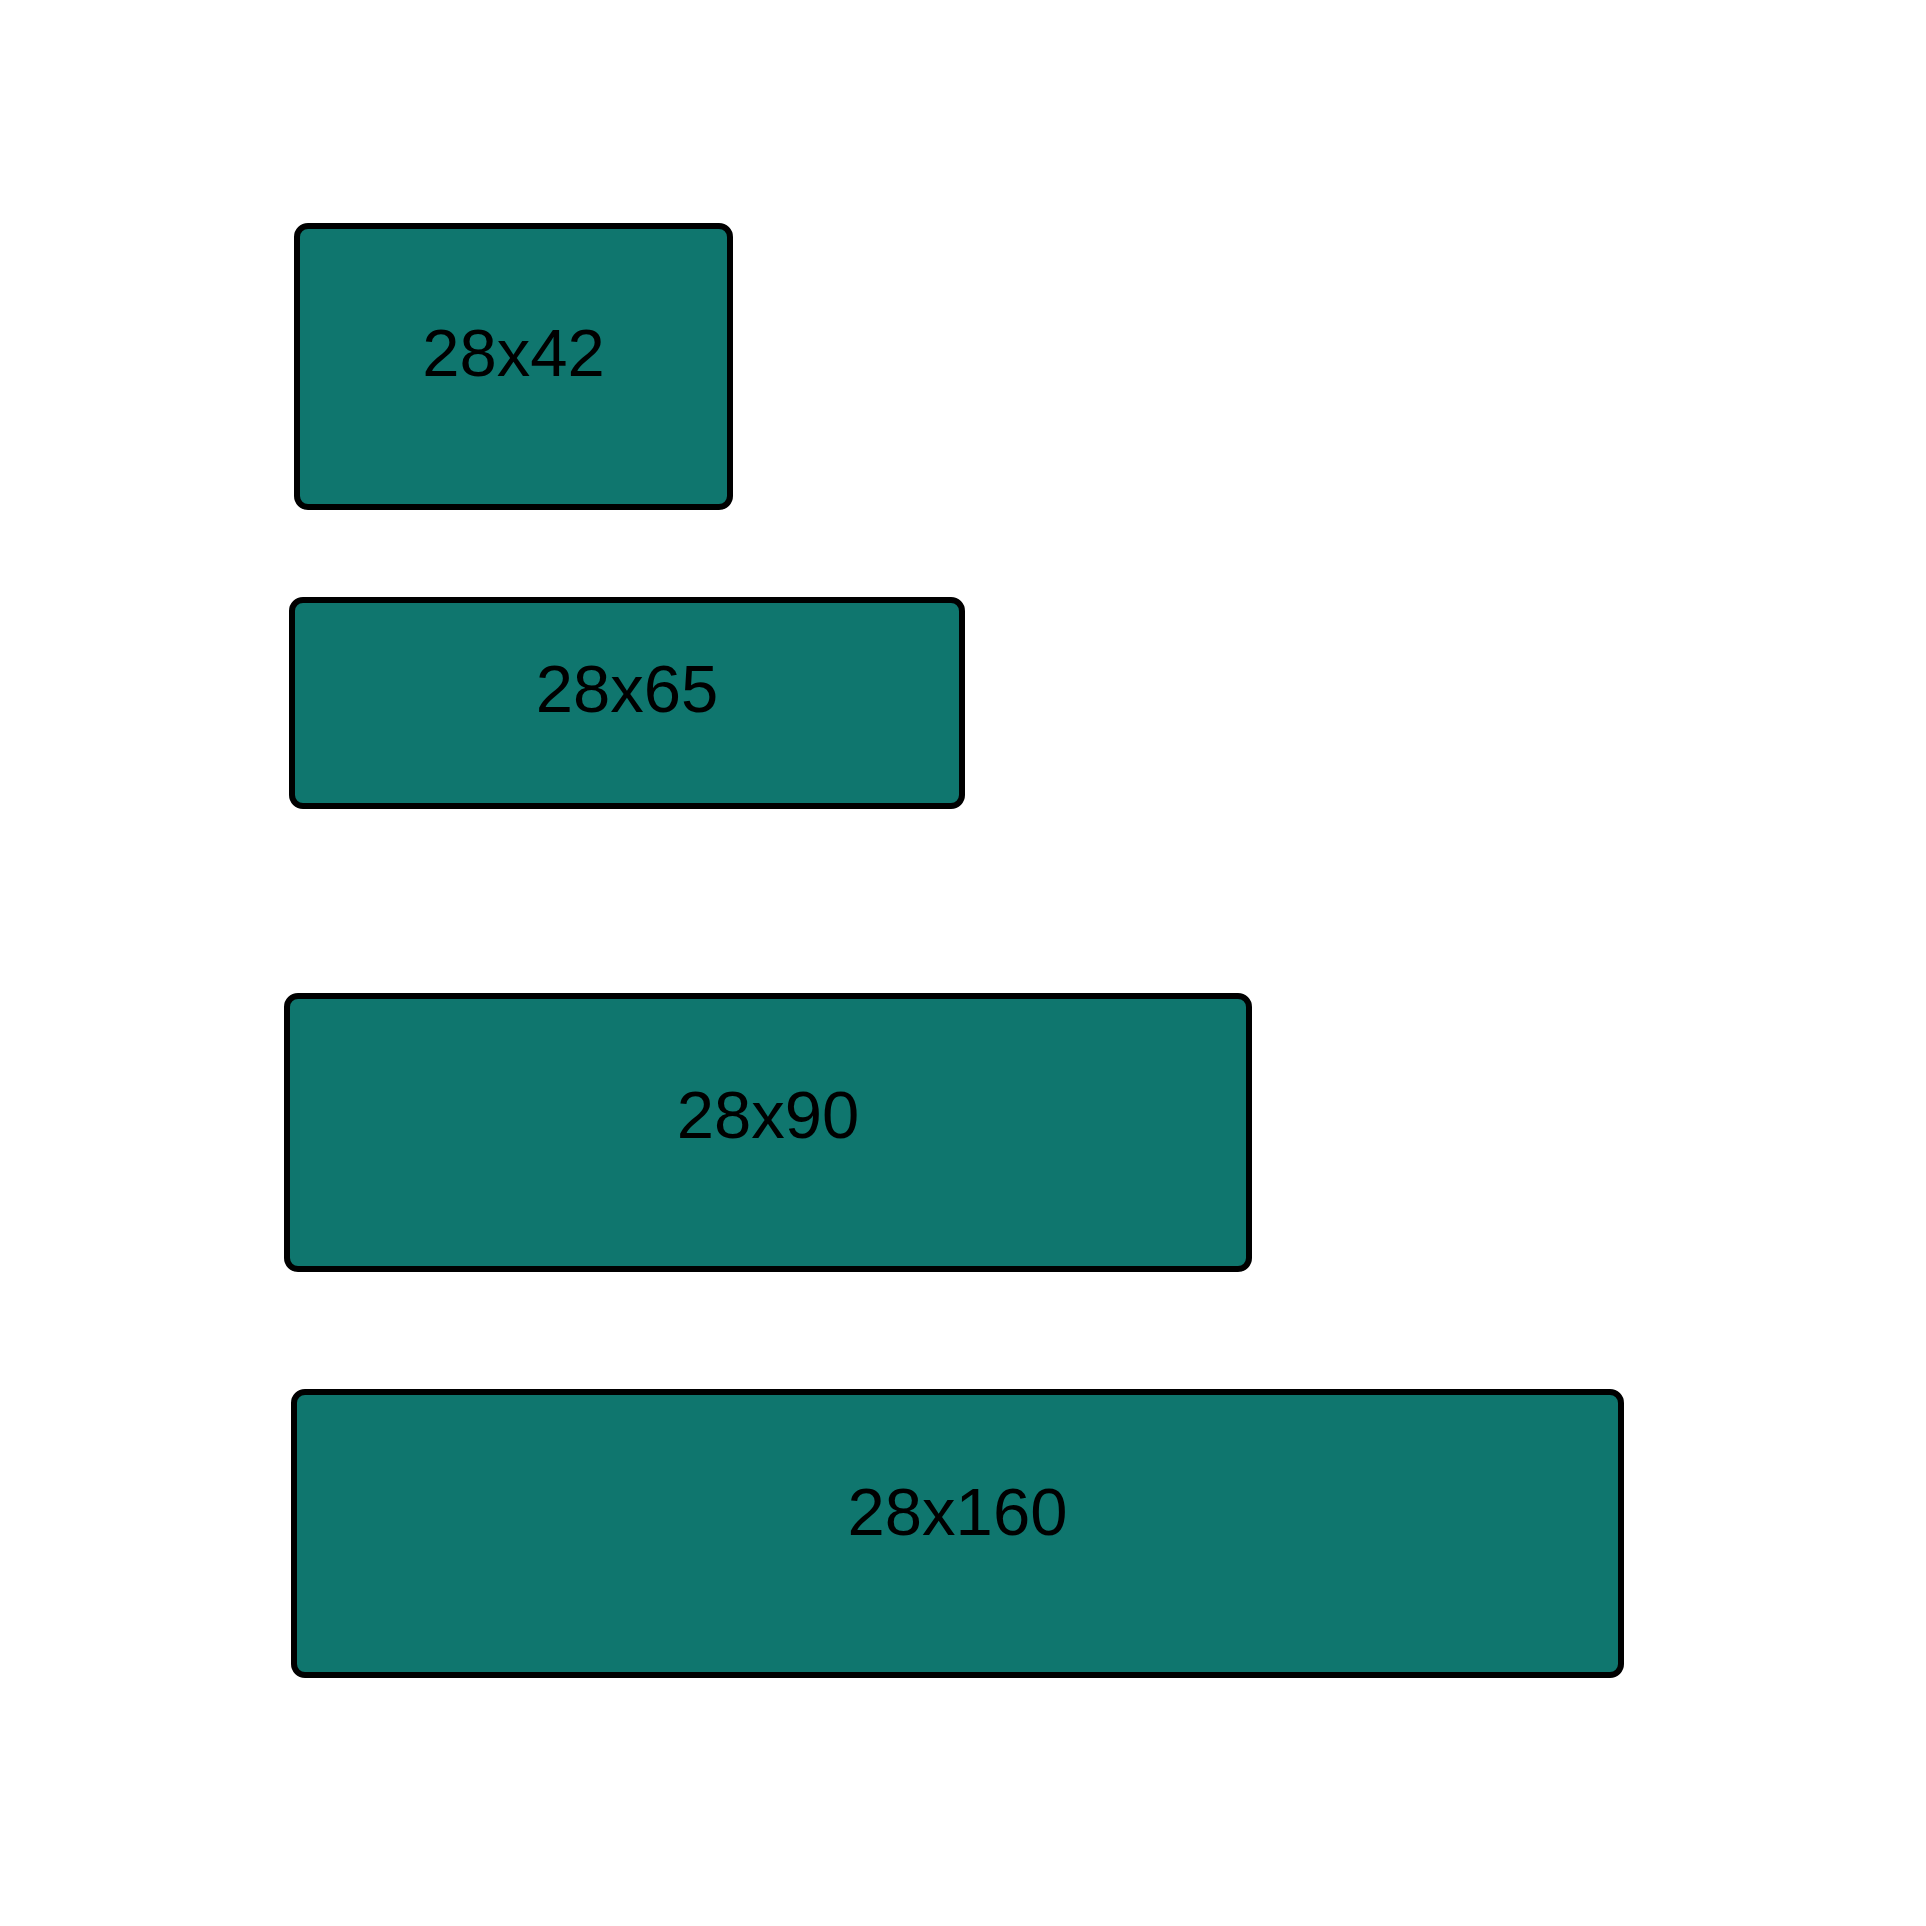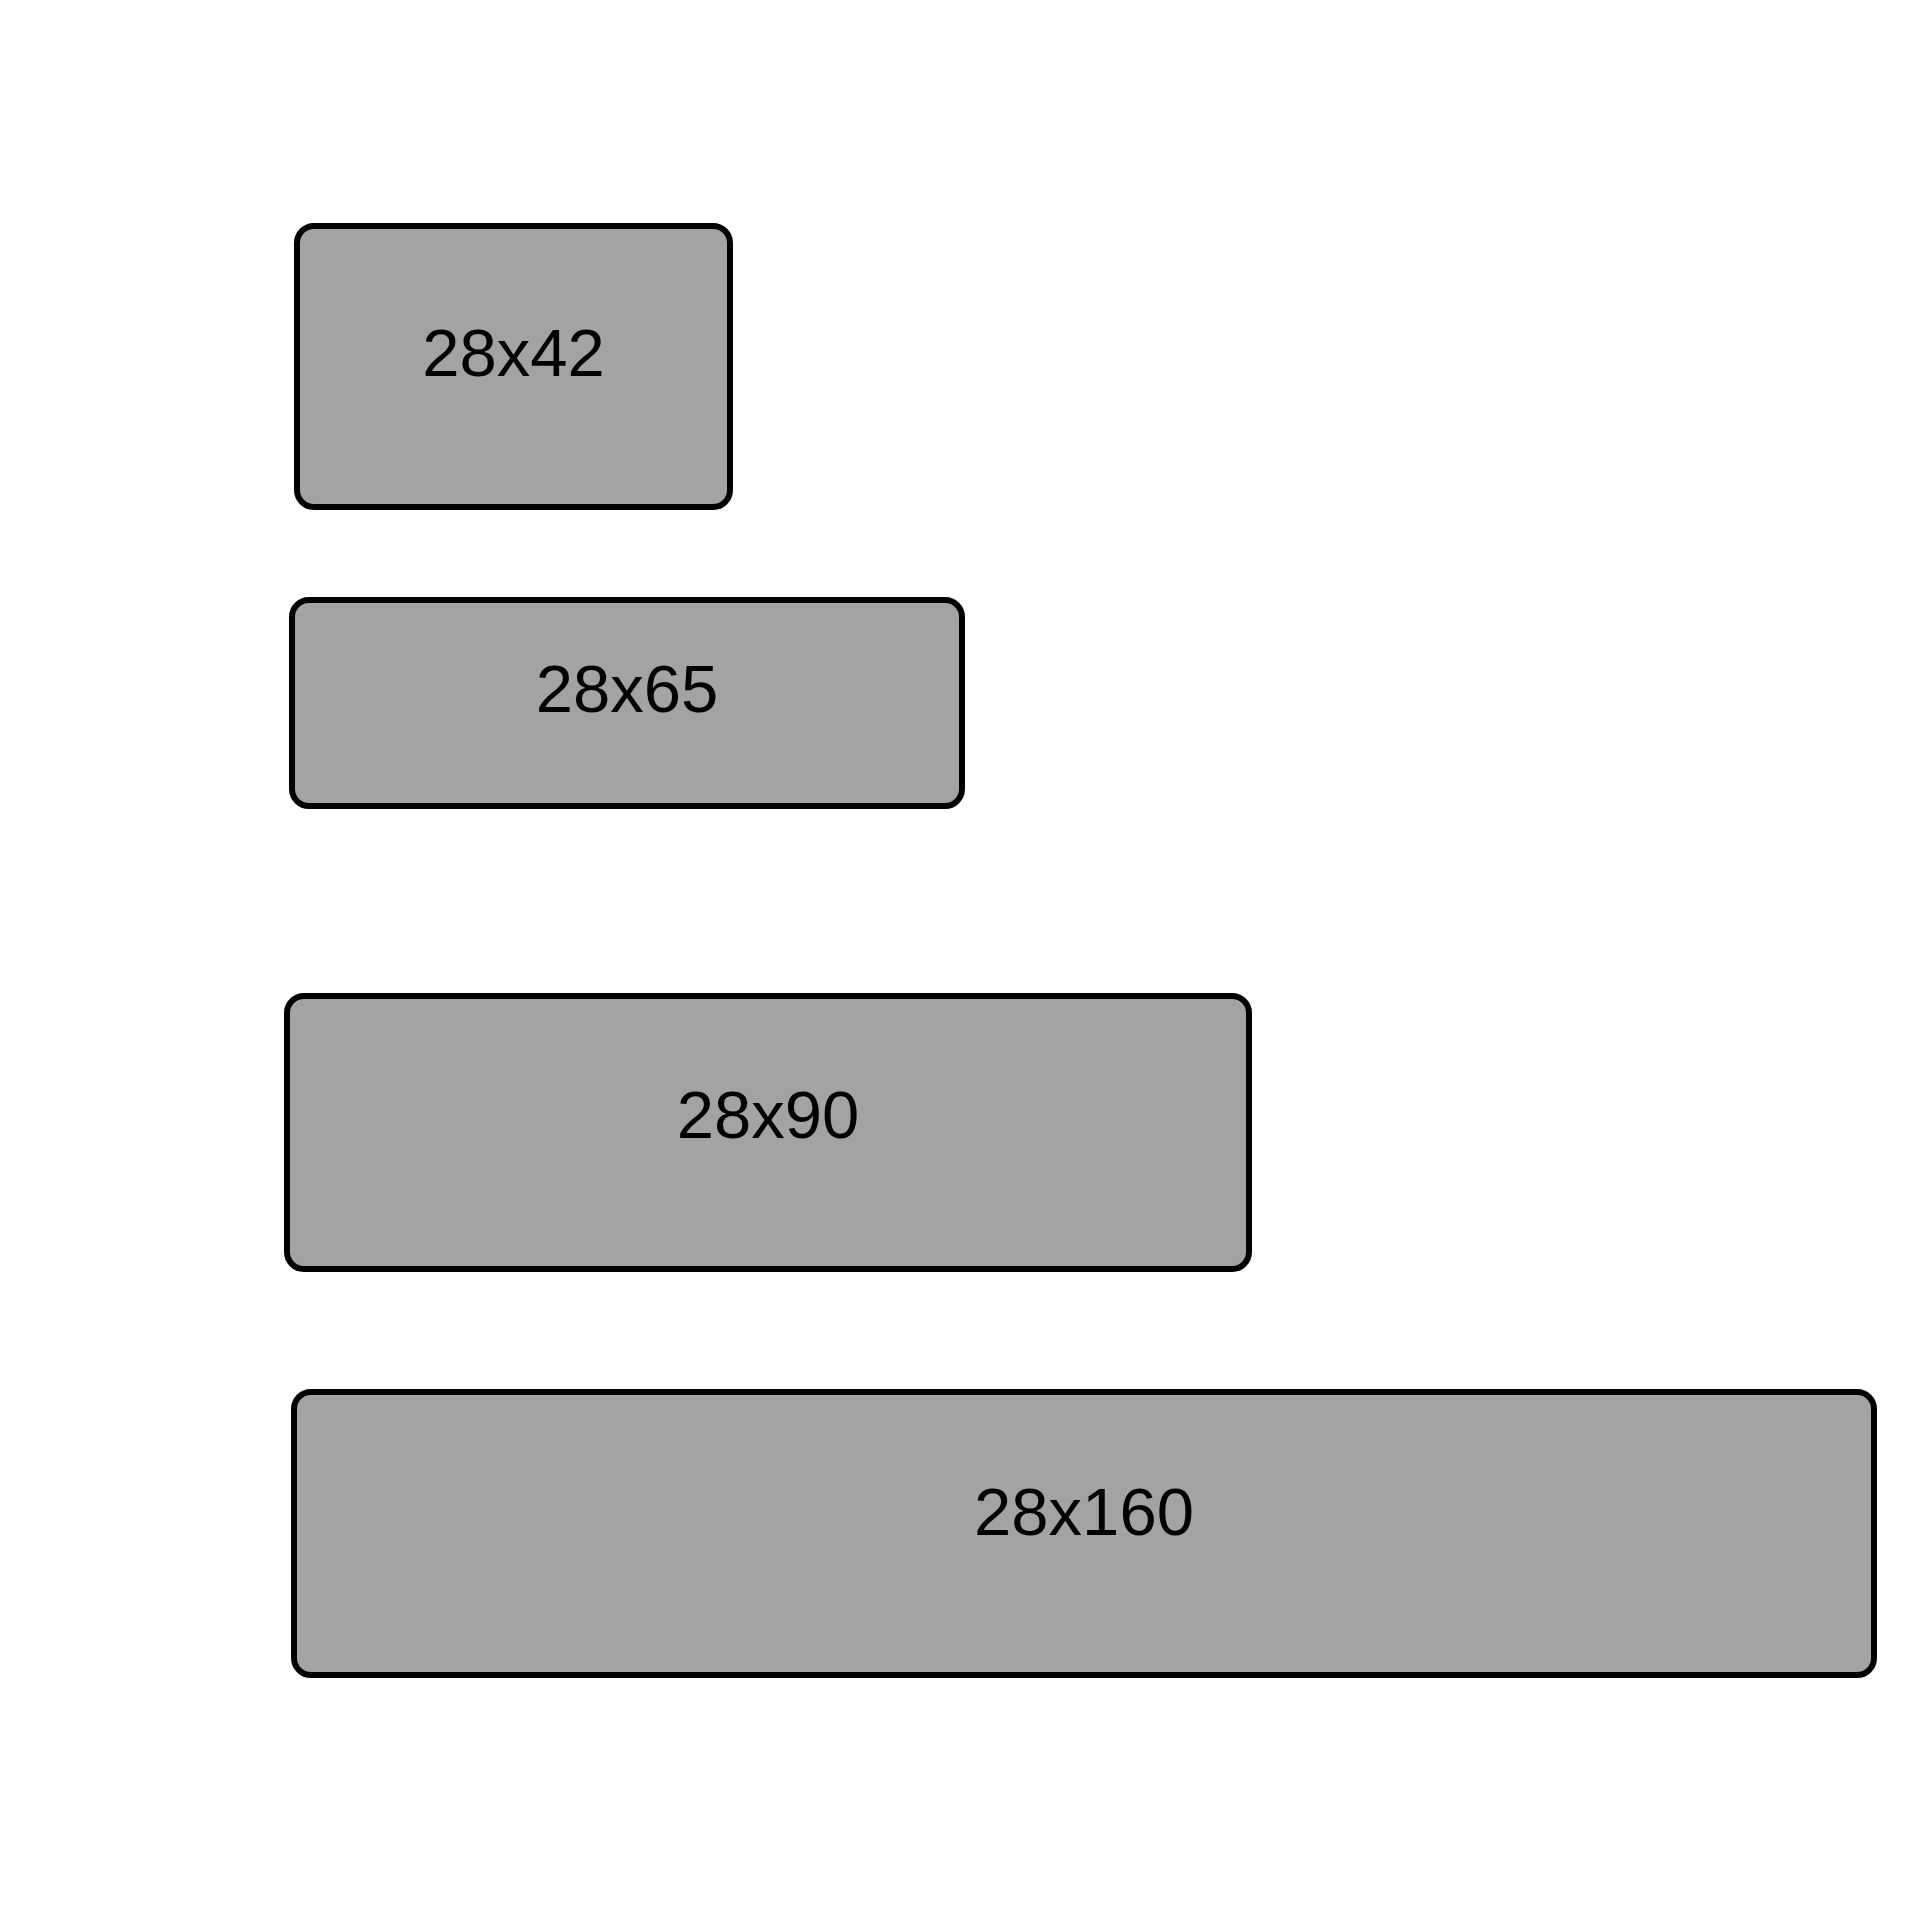--- a/index.html
+++ b/index.html
@@ -35,42 +35,42 @@
     display: block;
     font-size: 77px;
     font-weight: 400;
     letter-spacing: 0.5px;
     color: #000000;
     white-space: nowrap;
   }
   .board {
     position: absolute;
     box-sizing: border-box;
-    background: #a3a3a3;
+    background: #0f766e;
     border: 6px solid #000000;
-    border-radius: 20px;
+    border-radius: 14px;
     display: flex;
     align-items: center;
     justify-content: center;
   }
   .board-label {
     font-size: 67px;
     font-weight: 400;
     color: #000000;
     white-space: nowrap;
     display: block;
   }
   
   #board-0 { left: 294px;  top: 223px;  width: 439px;  height: 287px; }
   #board-0 .board-label { transform: translateY(-14px); }
   #board-1 { left: 289px;  top: 597px;  width: 676px;  height: 212px; }
   #board-1 .board-label { transform: translateY(-15px); }
   #board-2 { left: 284px;  top: 993px; width: 968px;  height: 279px; }
   #board-2 .board-label { transform: translateY(-18px); }
-  #board-3 { left: 291px;  top: 1389px; width: 1586px; height: 289px; }
+  #board-3 { left: 291px;  top: 1389px; width: 1333px; height: 289px; }
   #board-3 .board-label { transform: translateY(-22px); }
 </style>
 </head>
 <body>
 
 <div id="canvas">
 
 
   <div class="board" id="board-0">
     <span class="board-label">28x42</span>

